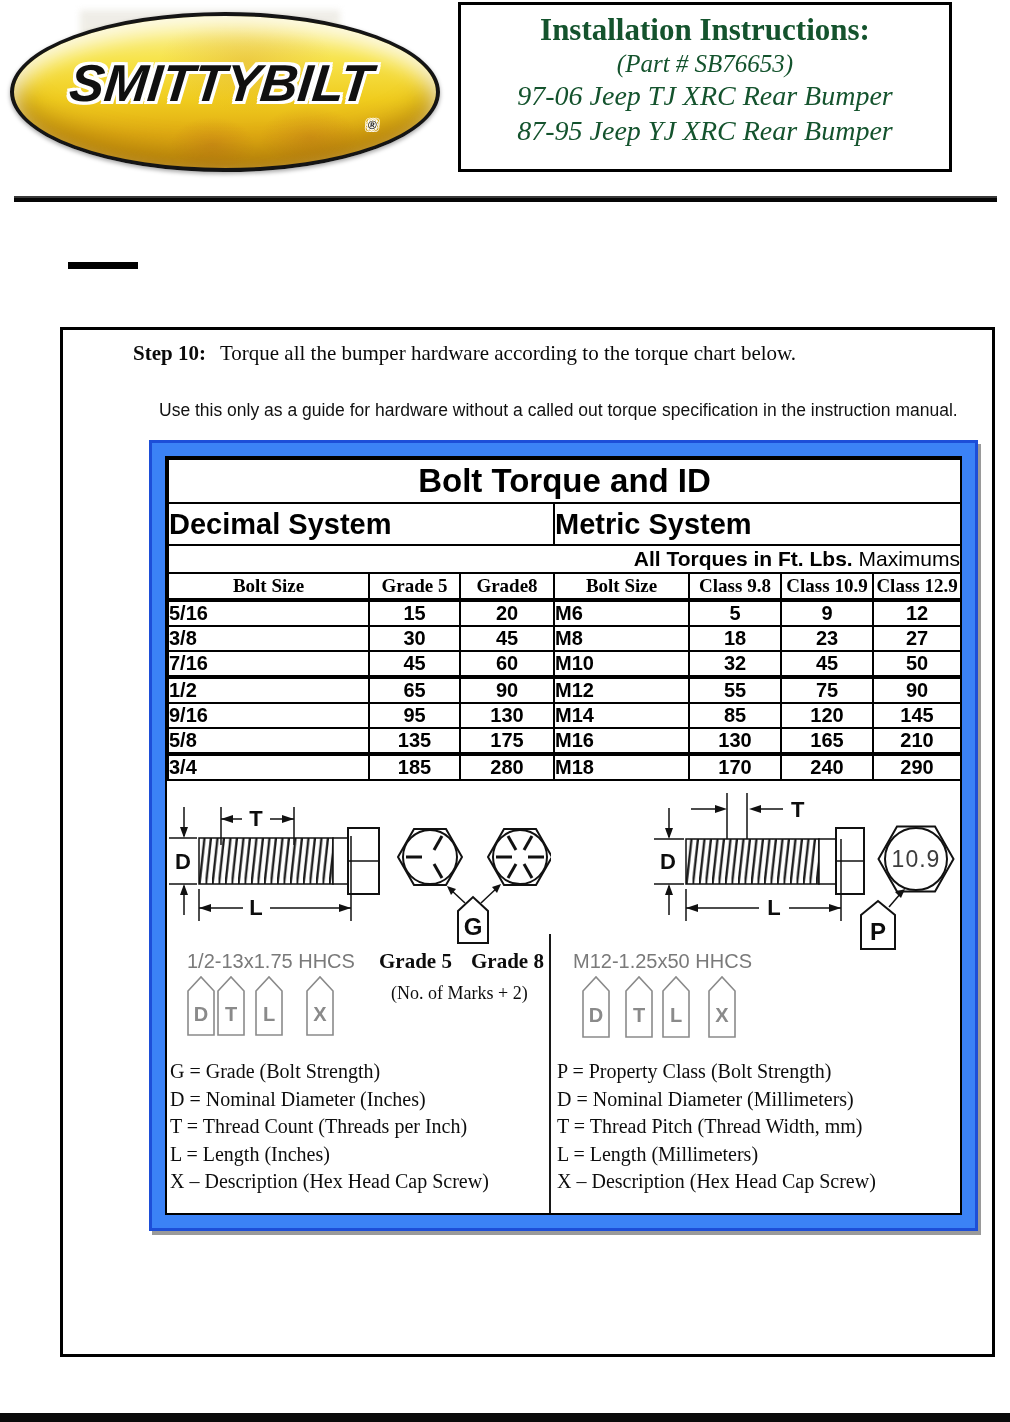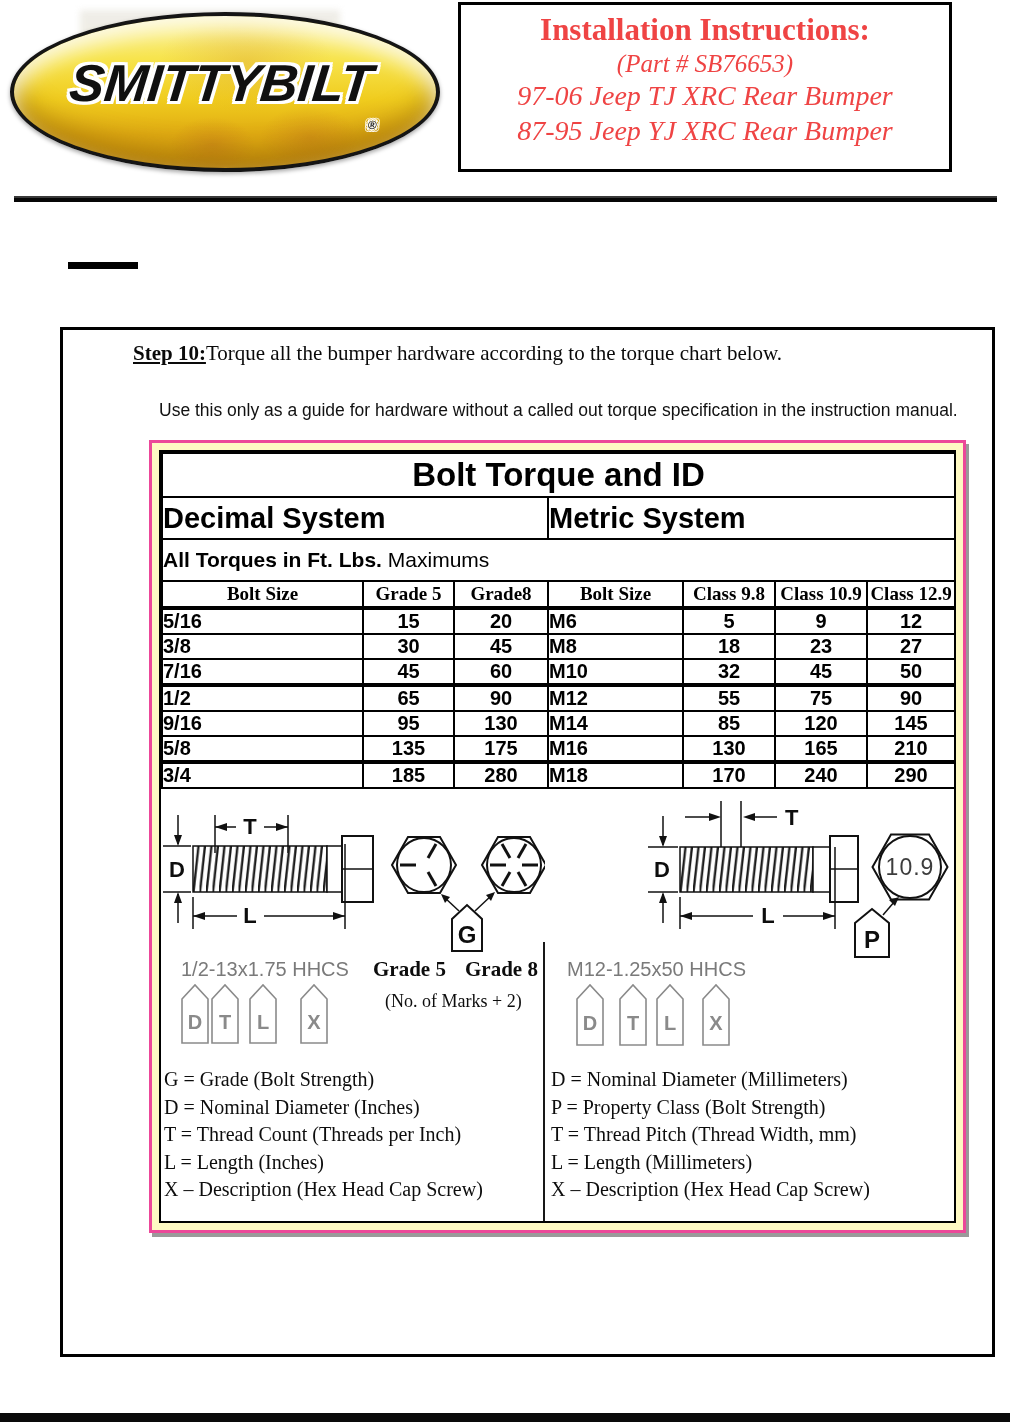--- a/index.html
+++ b/index.html
@@ -24,50 +24,50 @@
                display:flex; align-items:center; justify-content:center; }
   .logo-text { font-weight:bold; font-style:italic; font-size:52px; letter-spacing:0px;
                color:#101010; transform:skewX(-6deg); white-space:nowrap;
                text-shadow:-3px -3px 0 #fff,3px -3px 0 #fff,-3px 3px 0 #fff,3px 3px 0 #fff,
                            0 -3px 0 #fff,0 3px 0 #fff,-3px 0 0 #fff,3px 0 0 #fff; }
   .logo-reg { font-size:12px; font-style:normal; vertical-align:-28px; }
 
   
   .hdr-box { position:absolute; left:458px; top:2px; width:494px; height:170px;
              border:3px solid #000; text-align:center;
-             font-family:"Liberation Serif", serif; color:#ef4444; }
+             font-family:"Liberation Serif", serif; color:#14532d; }
   .hdr-title { font-size:31px; font-weight:bold; margin-top:7px; }
   .hdr-part  { font-size:25px; font-style:italic; margin-top:2px; }
   .hdr-model { font-size:28px; font-style:italic; line-height:35px; }
 
   
   .dbl-rule { position:absolute; left:14px; top:196px; width:983px; height:4px;
               border-top:2px solid #3a3a3a; border-bottom:4px solid #060606; }
   .dash { position:absolute; left:68px; top:262px; width:70px; height:7px; background:#000; }
   .bottom-bar { position:absolute; left:0; top:1413px; width:1010px; height:9px; background:#0a0a0a; }
 
   
   .outer-box { position:absolute; left:60px; top:327px; width:935px; height:1030px;
                border:3px solid #000; }
   .step-line { position:absolute; left:70px; top:11px; font-family:"Liberation Serif", serif;
                font-size:21px; color:#0a0a0a; }
-  .step-label { font-weight:bold; text-decoration:underline; }
+  .step-label { font-weight:bold; margin-right:14px; }
   .note-line { position:absolute; left:96px; top:70px; font-size:17.5px; color:#111; }
 
   
   .chart-frame { position:absolute; left:86px; top:110px; width:797px;
-                 box-sizing:content-box; padding:7px; border:3px solid #ec4899;
-                 background:#fef9c3; box-shadow:3px 4px 0 #9a9a9a; }
+                 box-sizing:content-box; padding:13px; border:3px solid #1d4ed8;
+                 background:#3b82f6; box-shadow:3px 4px 0 #9a9a9a; }
   .chart-inner { box-sizing:border-box; width:797px; border:2px solid #000; background:#fff; }
 
   table.torque { width:793px; border-collapse:collapse; table-layout:fixed; }
   table.torque td, table.torque th { border:2px solid #000; padding:0; color:#000; overflow:hidden; }
   .t-title  { height:44px; text-align:center; font-size:33px; font-weight:bold; }
   .t-sys    { height:42px; text-align:left; font-size:29px; font-weight:bold; }
-  .t-units  { height:42px; text-align:left; font-size:21px; }
+  .t-units  { height:28px; text-align:right; font-size:21px; }
   .t-units b { font-weight:bold; }
   .t-units span { font-weight:normal; }
   table.torque th { height:27px; font-family:"Liberation Serif", serif; font-weight:bold;
                     font-size:19px; border-bottom:4px solid #000; }
   table.torque td.cell { height:25px; font-size:20px; font-weight:bold; }
   td.ra { text-align:left; padding-right:4px !important; }
   td.ca { text-align:center; }
   tr.thick td { border-bottom:4px solid #000; }
 
   
@@ -365,22 +365,22 @@
           </svg>
 
           <div class="legend legend-left">
             <div>G = Grade (Bolt Strength)</div>
             <div>D = Nominal Diameter (Inches)</div>
             <div>T = Thread Count (Threads per Inch)</div>
             <div>L = Length (Inches)</div>
             <div>X – Description (Hex Head Cap Screw)</div>
           </div>
           <div class="legend legend-right">
+            <div>P = Property Class (Bolt Strength)</div>
             <div>D = Nominal Diameter (Millimeters)</div>
-            <div>P = Property Class (Bolt Strength)</div>
             <div>T = Thread Pitch (Thread Width, mm)</div>
             <div>L = Length (Millimeters)</div>
             <div>X – Description (Hex Head Cap Screw)</div>
           </div>
 
         </div>
       </div>
     </div>
   </div>
 

